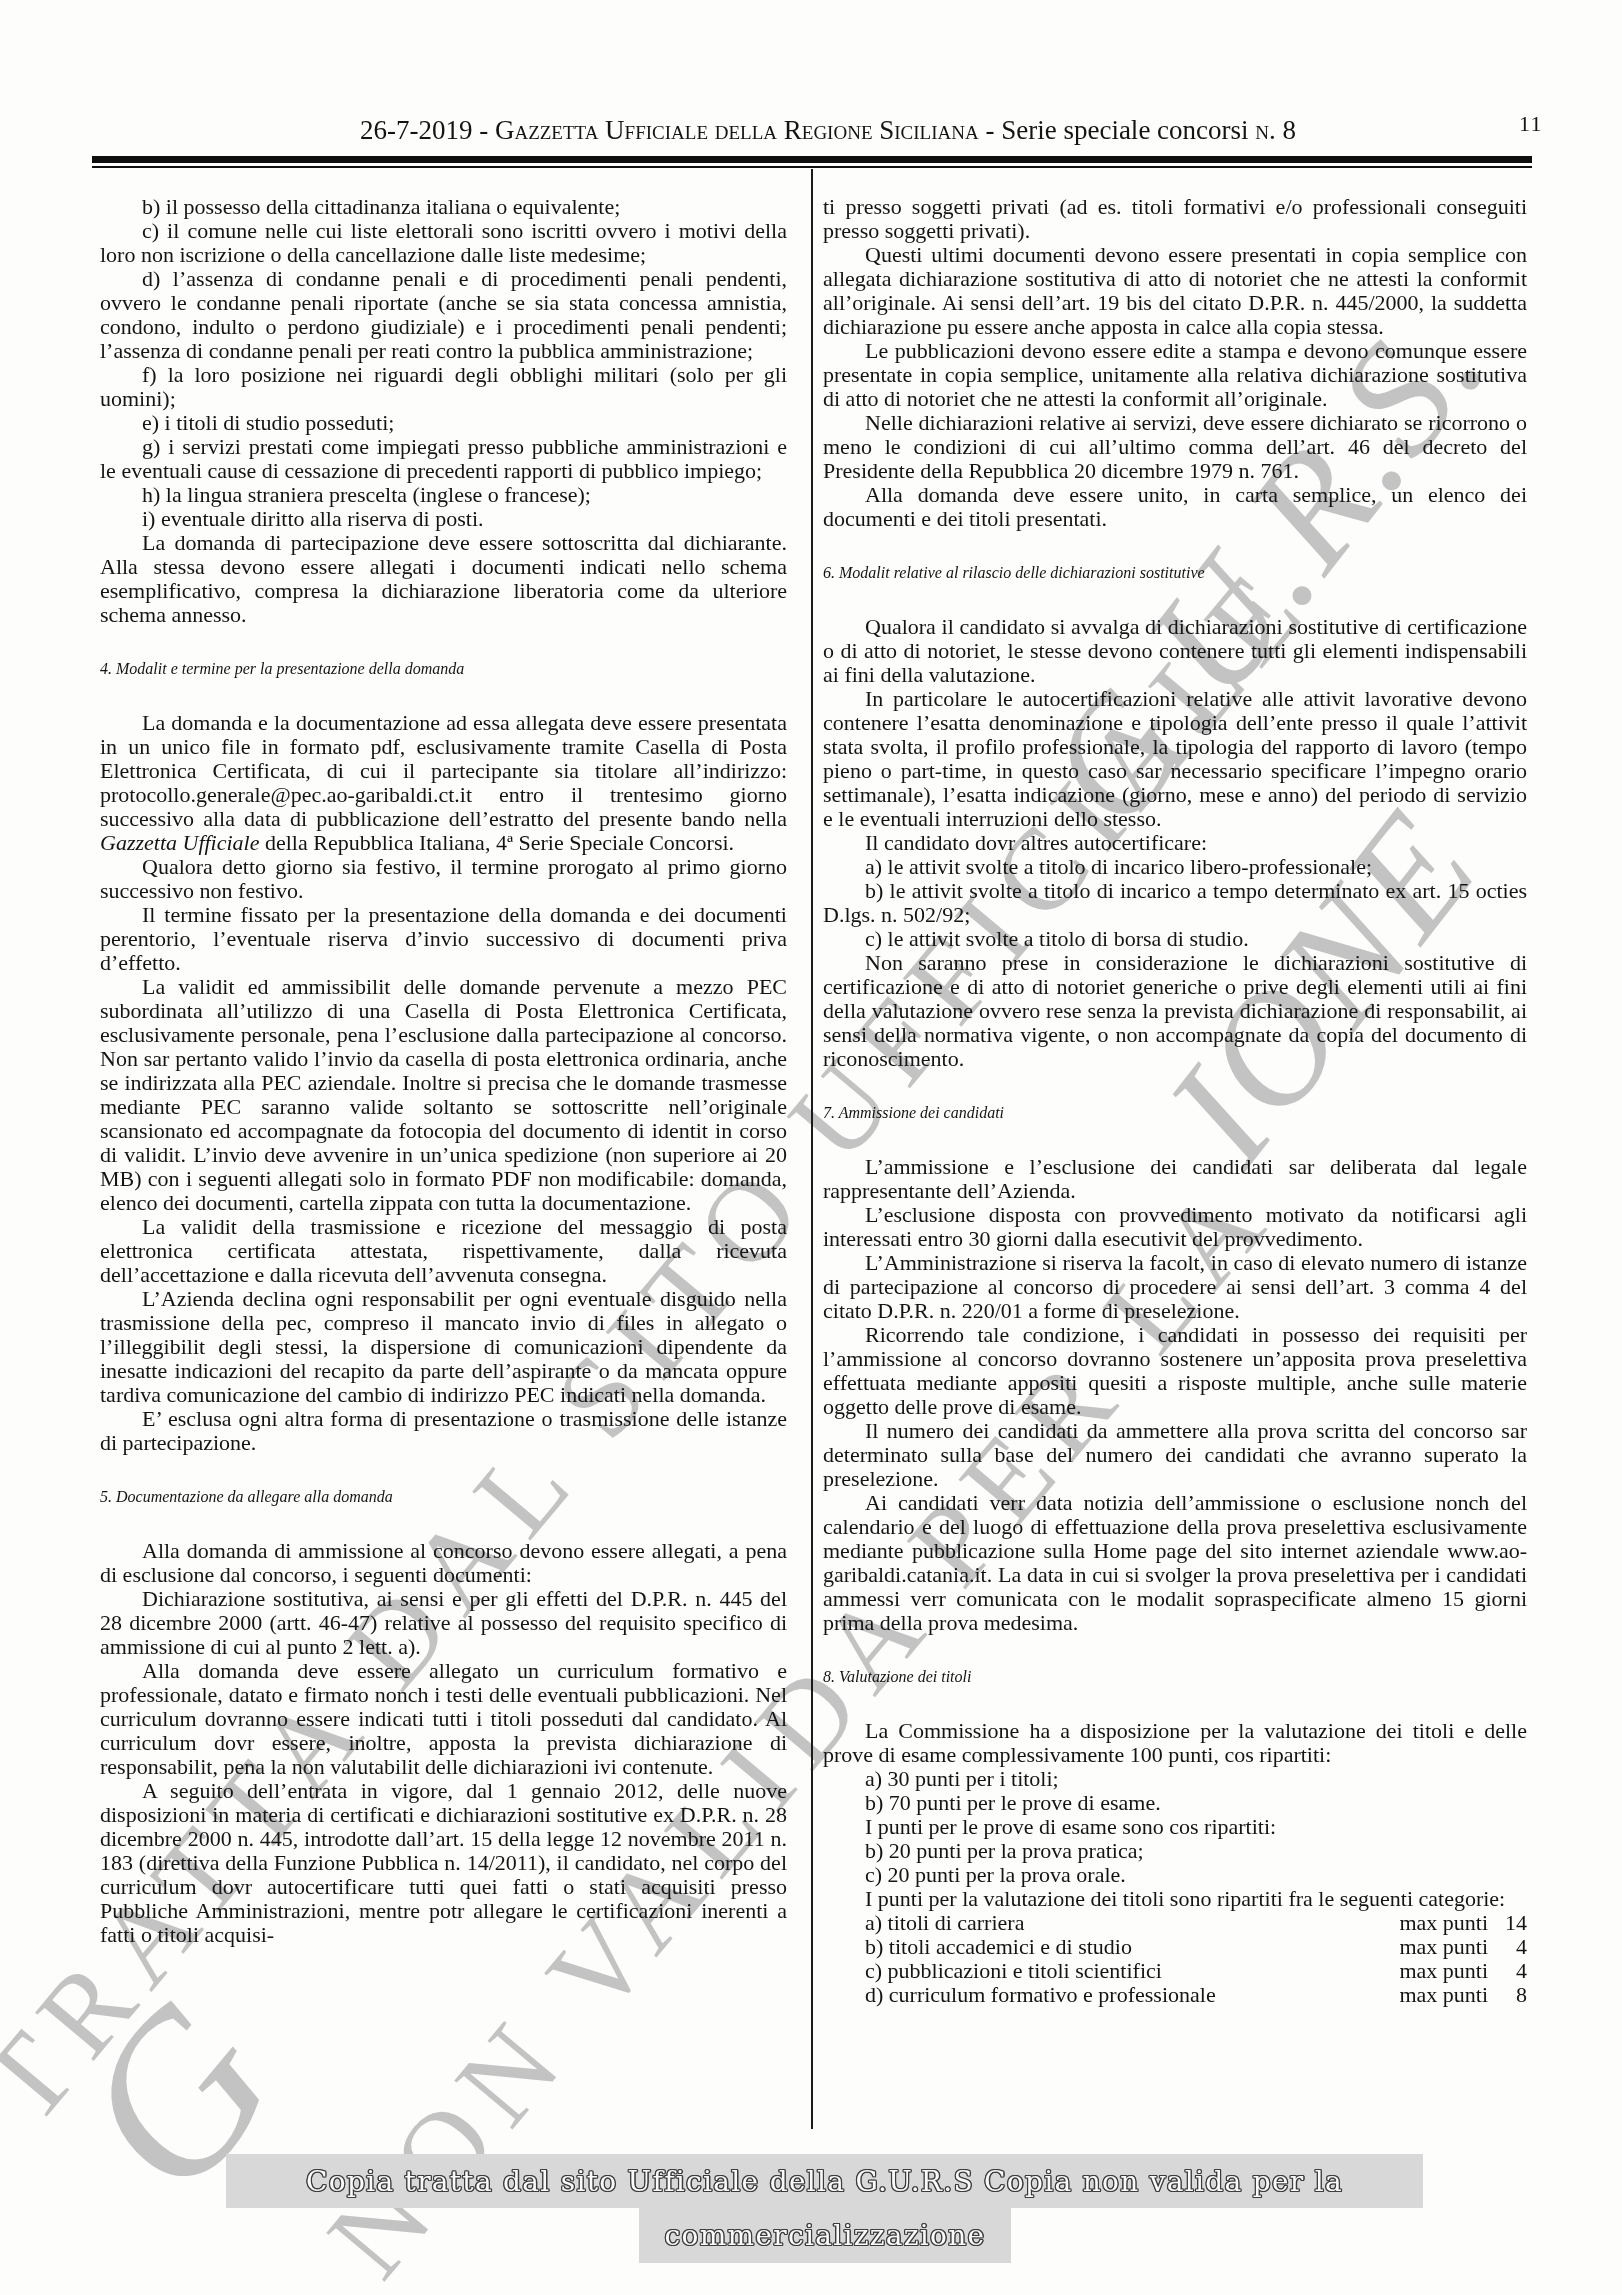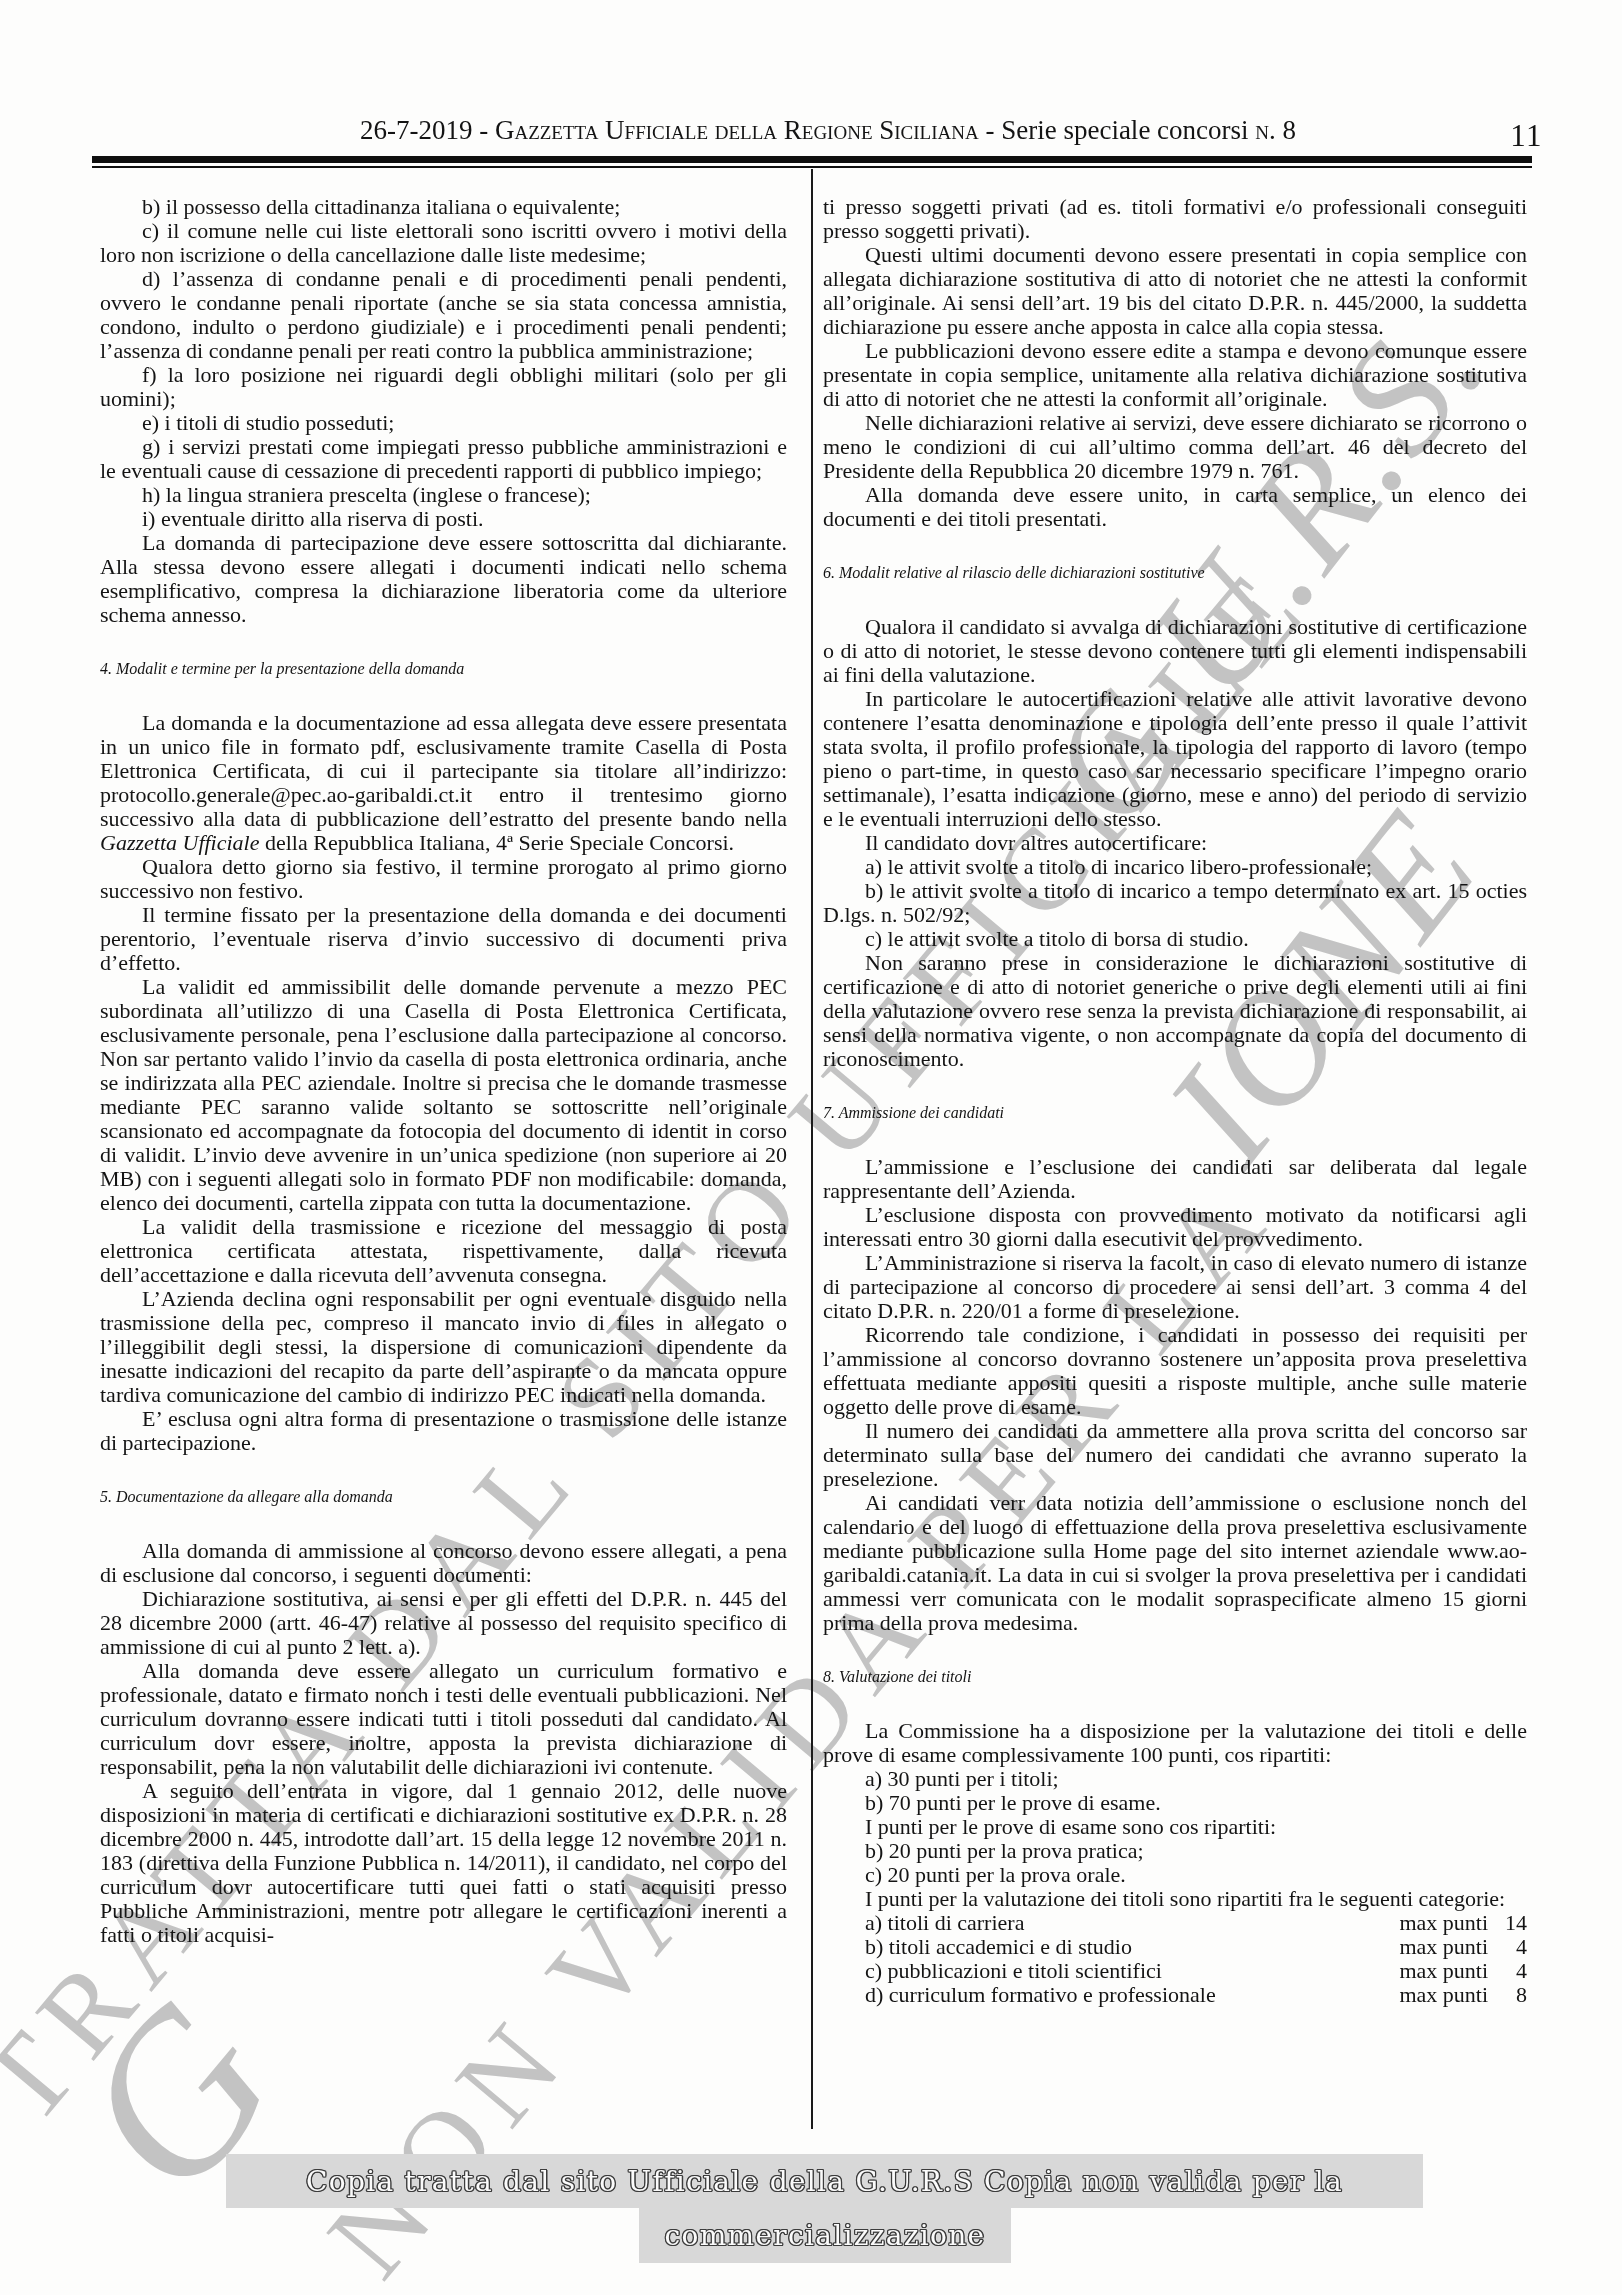--- a/index.html
+++ b/index.html
@@ -13,21 +13,21 @@
     white-space:nowrap;font-family:"Liberation Serif","DejaVu Serif",serif;line-height:1;
     user-select:none;
   }
   .wm-caps{font-size:116px;letter-spacing:15.7px;transform:rotate(-50deg);}
   .wm-script{font-style:italic;font-size:160px;transform:rotate(-52deg);letter-spacing:3.9px;}
   .wm-bigG{font-style:italic;font-size:222px;transform:rotate(-50deg);}
   
   .header{position:absolute;left:108px;top:115px;width:1440px;z-index:1;text-align:center;font-size:27px;}
   .header-center{white-space:pre;}
   .sc{font-variant:small-caps;}
-  .page-number{position:absolute;right:5.2px;top:-3.9px;font-size:31px;letter-spacing:1.3px;margin-top:7px;}
+  .page-number{position:absolute;right:5.2px;top:-3.9px;font-size:22px;letter-spacing:1.3px;}
   .rule{position:absolute;left:92px;top:156px;width:1440px;z-index:1;}
   .rule-thick{height:7.2px;background:#0f0f0f;}
   .rule-thin{height:2px;background:#0f0f0f;margin-top:3.3px;}
   .divider{position:absolute;left:811px;top:169px;width:2px;height:1960px;background:#1a1a1a;z-index:1;}
   
   .col{
     position:absolute;top:195px;z-index:1;text-align:justify;
     font-size:22px;line-height:24px;
   }
   .col-left{left:100px;width:687px;}

